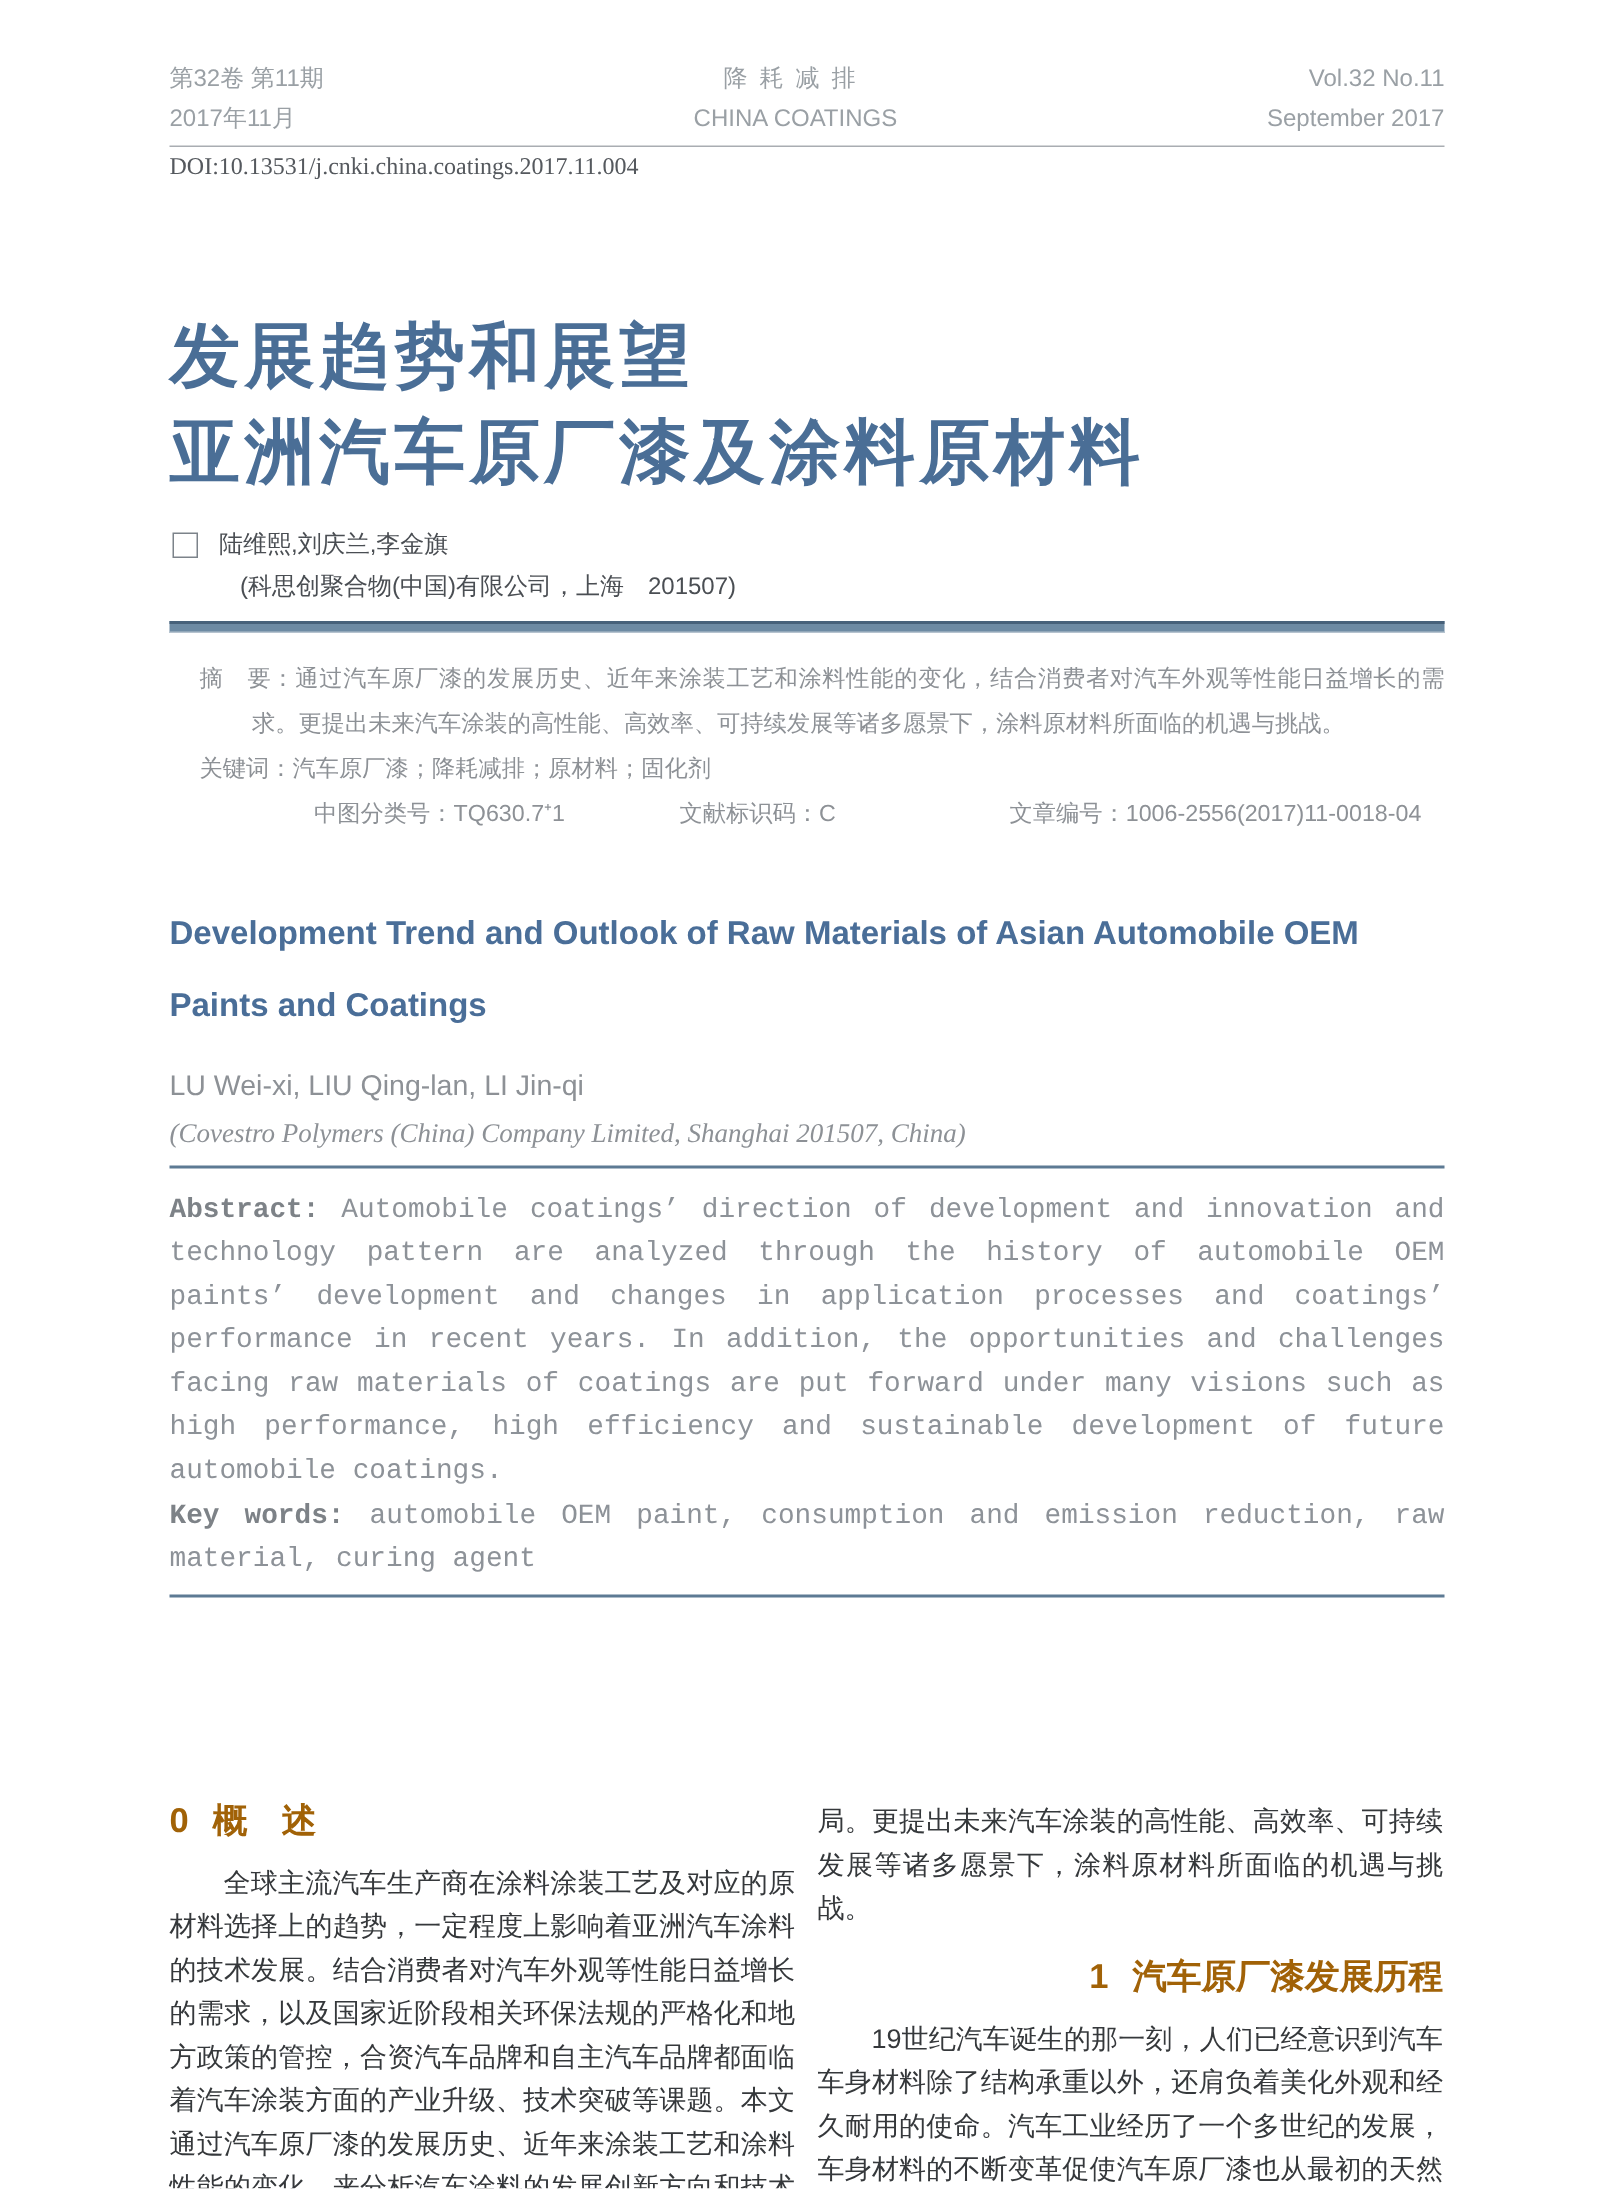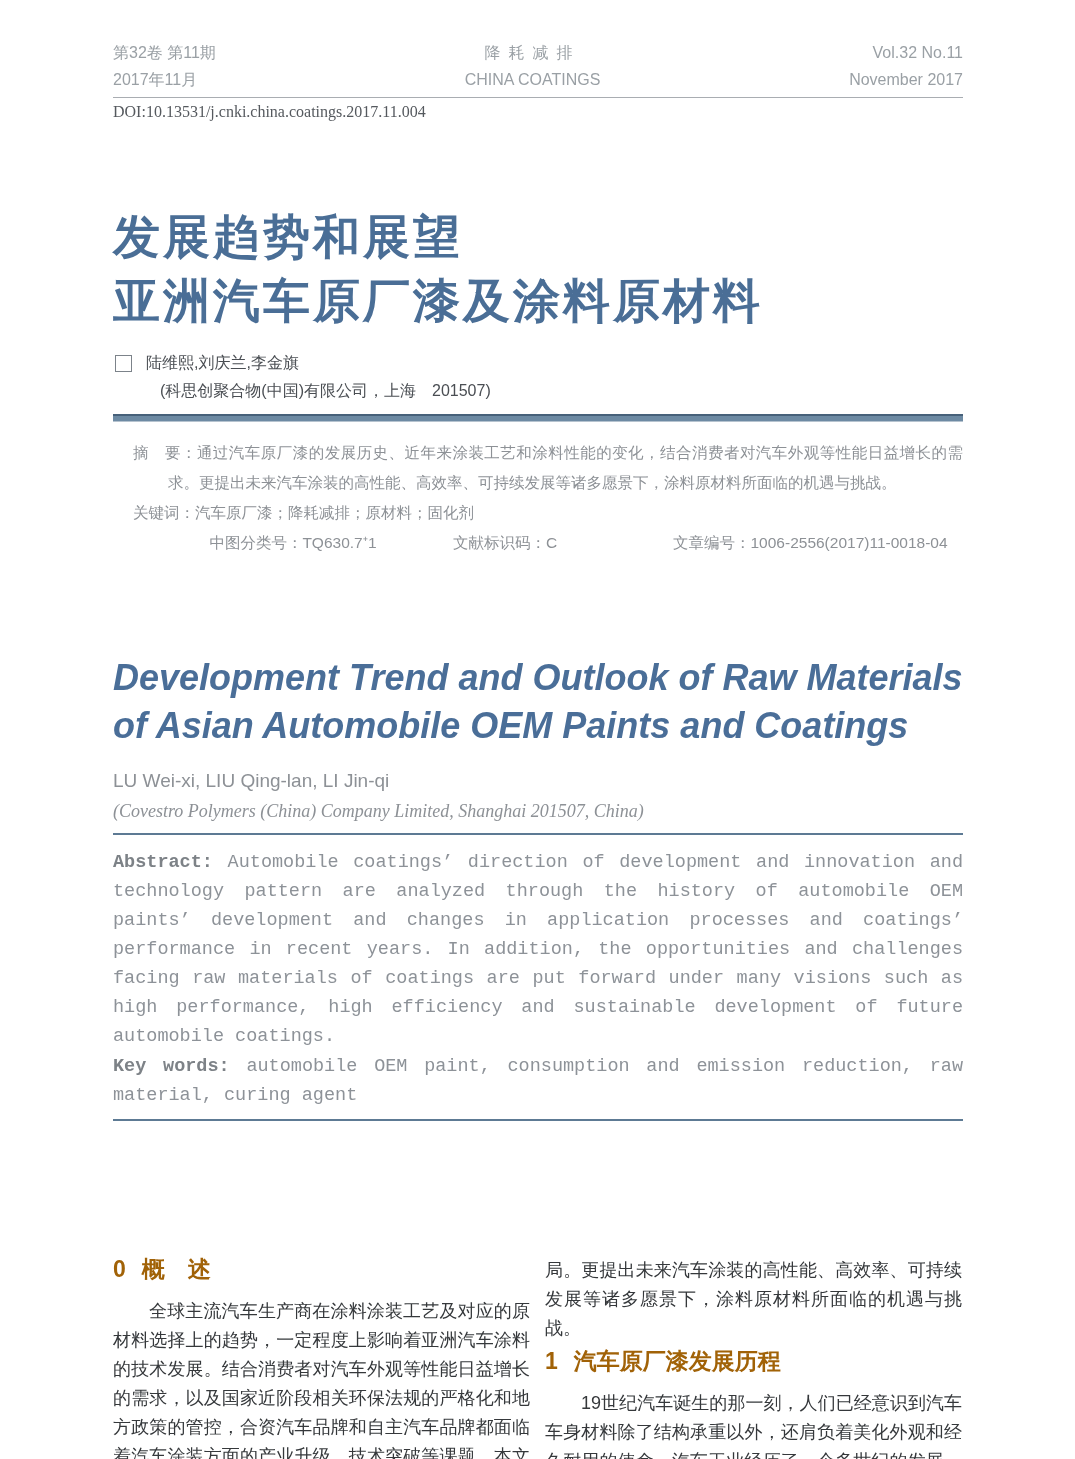--- a/index.html
+++ b/index.html
@@ -30,39 +30,39 @@
   
   .cn-abs-block{margin-top:16px;padding-left:20px;color:#8d9196;font-size:15.5px;line-height:30px;}
   .cn-abstract{padding-left:35px;text-indent:-35px;text-align:justify;margin:0;}
   .cn-keywords{margin:0;}
   .cn-meta{display:flex;margin:0;}
   .cn-meta .m1{width:320px;text-align:center;}
   .cn-meta .m2{width:220px;}
   .cn-meta .m3{flex:1;}
 
   
-  .en-title{margin-top:96px;color:#4a6e98;font-size:36px;line-height:48px;font-weight:700;font-style:italic;}
+  .en-title{margin-top:40px;color:#4a6e98;font-size:22px;line-height:48px;font-weight:700;}
   .en-authors{margin-top:20px;color:#8d9196;font-size:19px;}
   .en-affiliation{margin-top:9px;color:#8d9196;font-size:18px;
                   font-family:"Liberation Serif",serif;font-style:italic;}
   .thin-rule{margin-top:11px;border-top:2px solid #5d7a94;}
   .en-abs-block{margin-top:13px;color:#8d9298;font-size:18.5px;line-height:29px;
                 font-family:Liberation Mono, monospace;text-align:justify;}
   .en-abs-block b{color:#7d8287;}
   .en-keywords{margin-top:1px;}
   .rule-after-keywords{margin-top:9px;border-top:2px solid #5d7a94;}
 
   
   .body-cols{display:flex;gap:15px;margin-top:135px;}
   .col{width:417px;}
   .sec-heading{color:#a16207;font-size:23px;font-weight:700;line-height:26px;margin:0 0 15px 0;}
   .sec-heading .sec-num{margin-right:16px;}
   .body-para{font-size:18px;line-height:29px;color:#35383b;text-align:justify;margin:0;}
   .indent{text-indent:2em;}
-  .col-right .sec-heading{margin-top:5px;}
+  .col-right .sec-heading{margin-top:17px;text-align:right;}
 
   
   .footnote{margin-top:9px;}
   .footnote-rule{width:155px;border-top:2px solid #4a4a4a;}
   .fn-line1{margin-top:6px;font-size:16px;color:#6f7479;}
 </style>
 </head>
 <body>
 
 <div class="page">
@@ -72,21 +72,21 @@
       <div class="jh-left">
         <div>第32卷 第11期</div>
         <div>2017年11月</div>
       </div>
       <div class="jh-center">
         <div class="cn">降耗减排</div>
         <div>CHINA COATINGS</div>
       </div>
       <div class="jh-right">
         <div>Vol.32  No.11</div>
-        <div>November  2017</div>
+        <div>September  2017</div>
       </div>
     </div>
     <div class="jheader-rule"></div>
     <div class="doi">DOI:10.13531/j.cnki.china.coatings.2017.11.004</div>
 
     <div class="cn-title">
       <div>发展趋势和展望</div>
       <div>亚洲汽车原厂漆及涂料原材料</div>
     </div>
 

